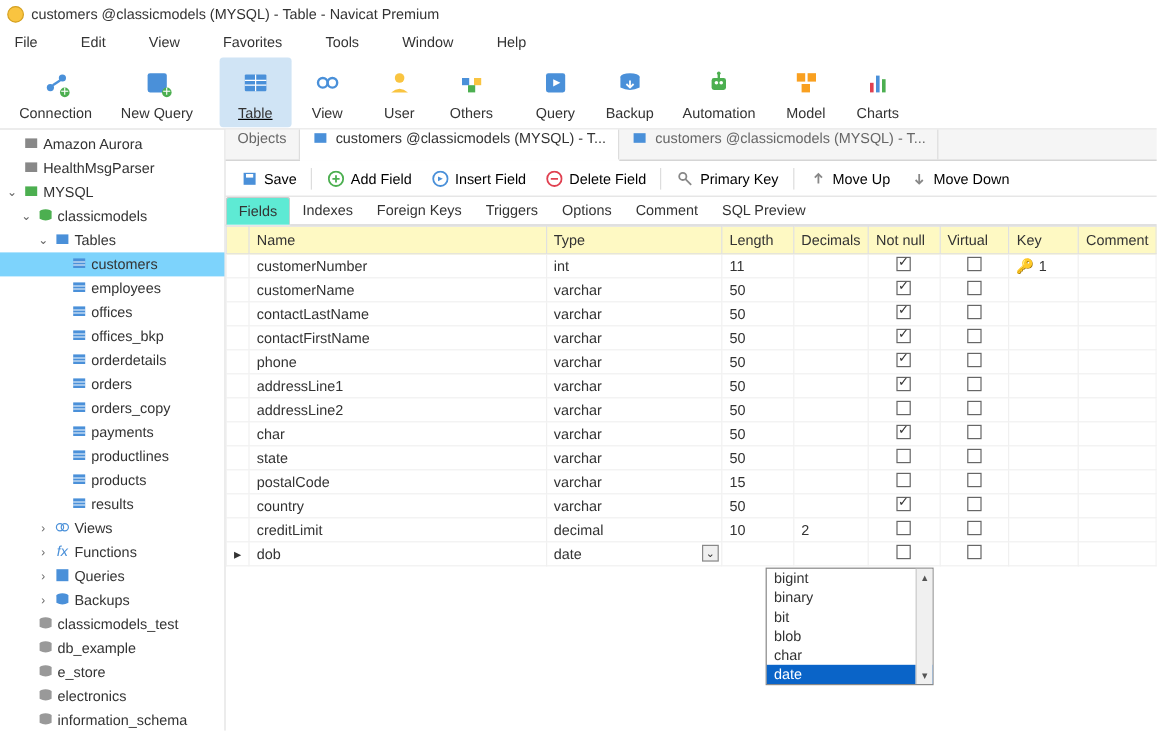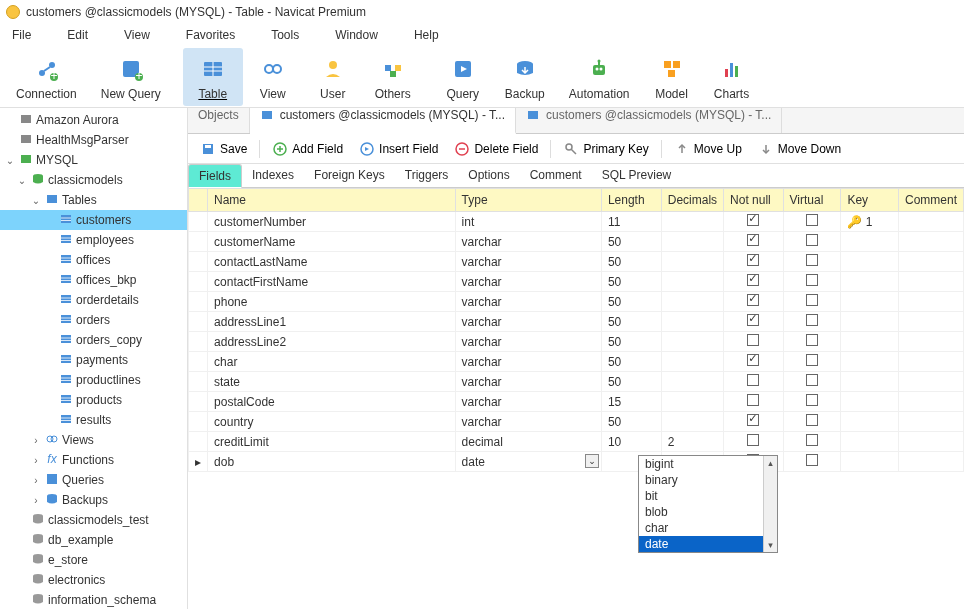--- a/index.html
+++ b/index.html
@@ -49,21 +49,21 @@
 .grid table { border-collapse: collapse; width: 100%; }
 .grid th { text-align: left; font-weight: normal; padding: 4px 6px; border: 1px solid #e0e0e0; background: #fef9c3; color: #333; height: 22px; }
 .grid td { padding: 2px 6px; border: 1px solid #f0f0f0; height: 20px; color: #333; vertical-align: middle; }
 .grid td.rowmark { width: 14px; text-align: center; color: #333; }
 .grid .cb { width: 12px; height: 12px; border: 1px solid #666; display: inline-block; position: relative; }
 .grid .cb.checked::after { content: "✓"; position: absolute; top: -3px; left: 0; font-size: 11px; color: #333; }
 .grid .key-icon { color: #f0a020; font-size: 12px; }
 .grid td.typecell { position: relative; }
 .grid .dd-arrow { position: absolute; right: 2px; top: 2px; width: 14px; height: 14px; border: 1px solid #888; background: #f0f0f0; text-align: center; font-size: 9px; line-height: 12px; color: #333; }
 
-.dropdown { position: absolute; left: 450px; top: 347px; width: 140px; background: #fff; border: 1px solid #888; z-index: 100; }
+.dropdown { position: absolute; left: 450px; top: 365px; width: 140px; background: #fff; border: 1px solid #888; z-index: 100; }
 .dropdown .dd-item { padding: 1px 6px; cursor: default; color: #333; }
 .dropdown .dd-item.selected { background: #0a64c8; color: #fff; }
 .dropdown .dd-scroll { position: absolute; right: 0; top: 0; bottom: 0; width: 14px; background: #f0f0f0; border-left: 1px solid #ccc; }
 .dropdown .dd-scroll .ar { text-align: center; font-size: 9px; color: #555; height: 14px; line-height: 14px; cursor: default; }
 .dropdown .dd-scroll .ar.dn { position: absolute; bottom: 0; width: 100%; }
 
 .col-name { width: 250px; }
 .col-type { width: 148px; margin-left: 37px; }
 .col-len { width: 60px; }
 .col-dec { width: 62px; }

